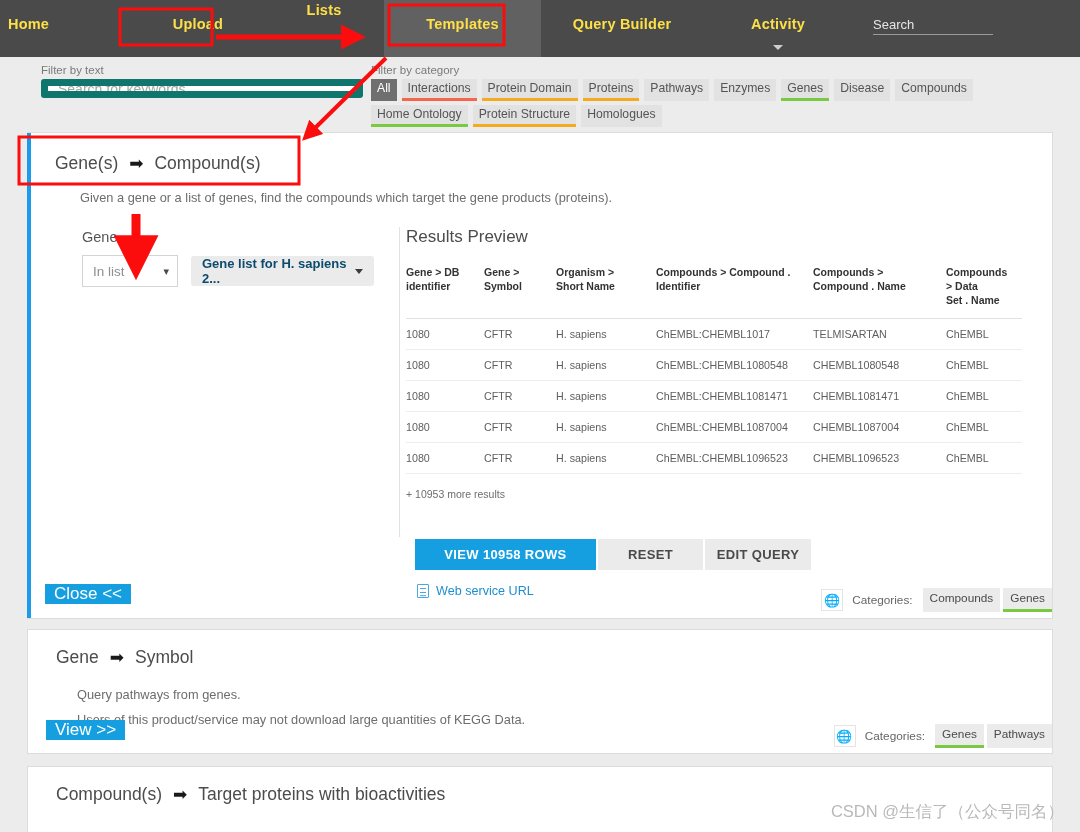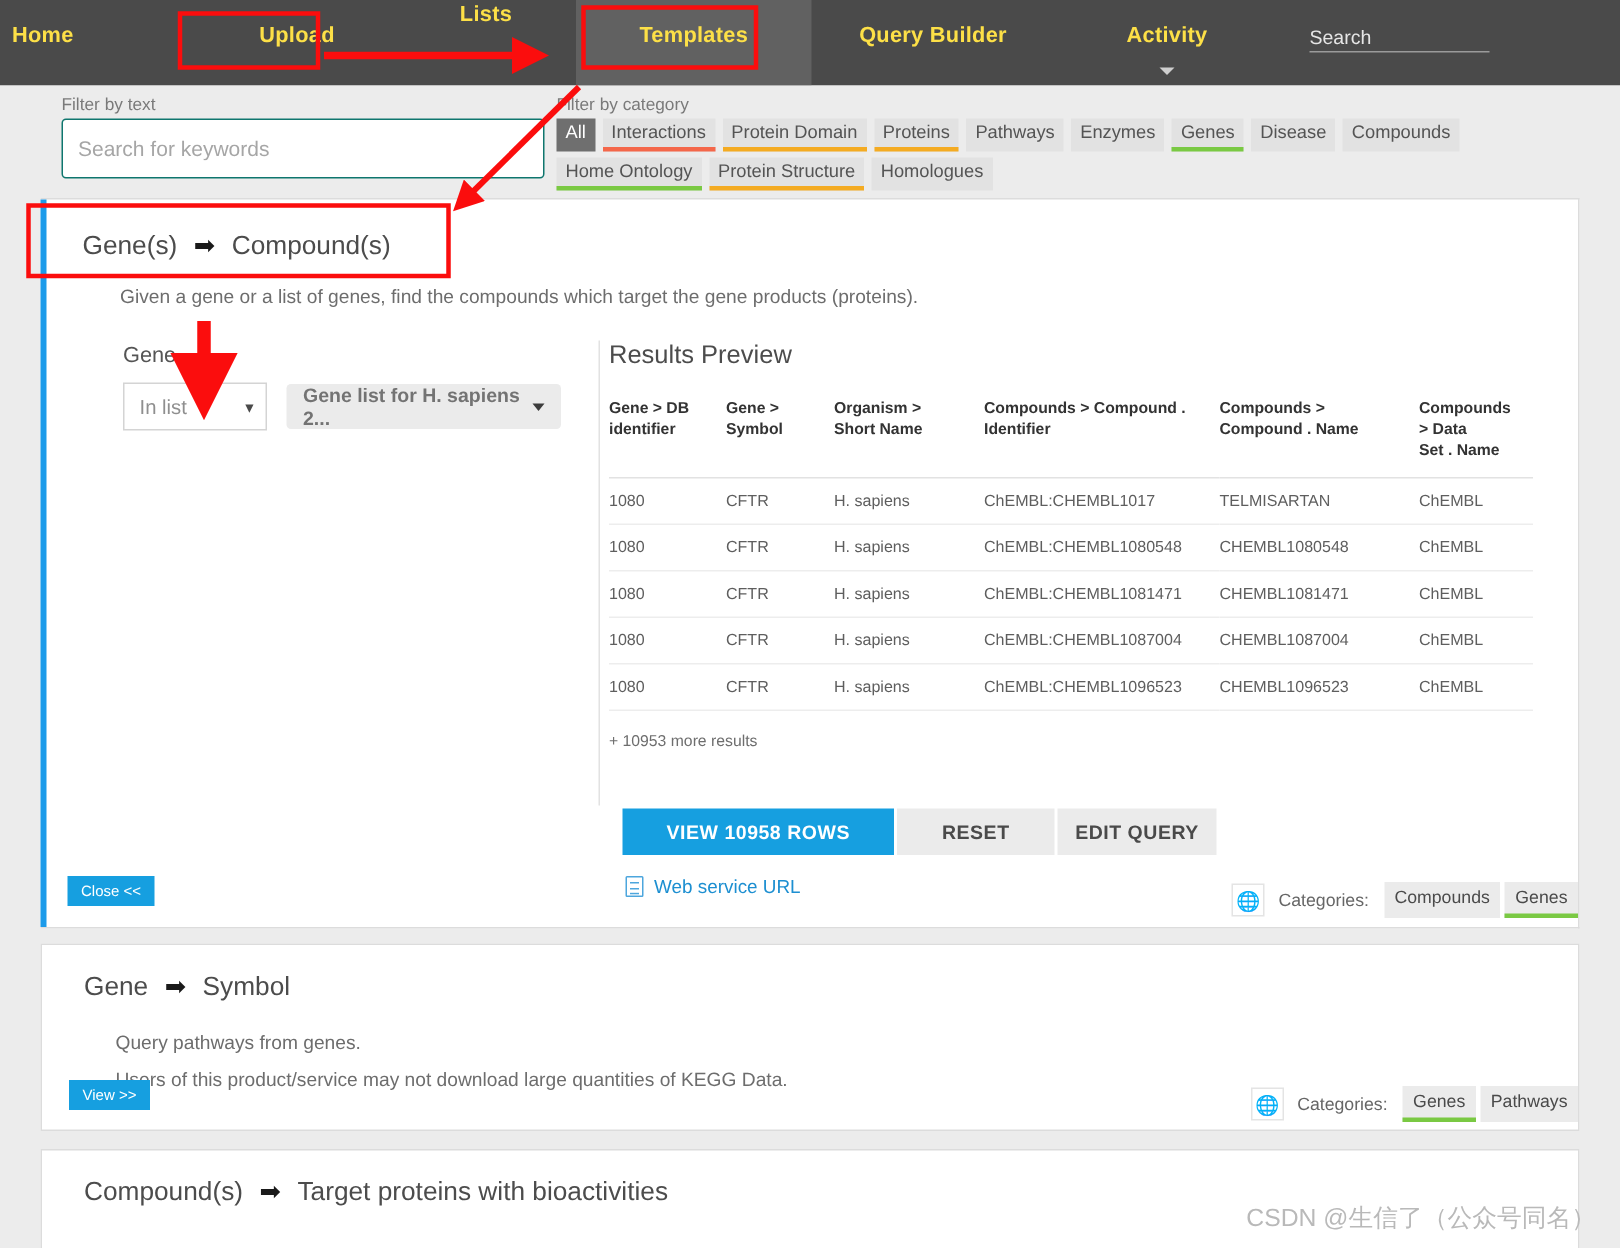--- a/index.html
+++ b/index.html
@@ -60,22 +60,22 @@
 
   
   .filter-panel {
     position: absolute; top: 57px; left: 0;
     width: 1080px; height: 75px;
     background: #ececec;
   }
   .filter-text-wrap { position: absolute; left: 41px; top: 7px; width: 325px; }
   .filter-label { font-size: 11.5px; color: #7a7a7a; margin-bottom: 3px; }
   .filter-input {
-    width: 322px; height: 40px;
-    border: 1px solid #0f766e; background: #ffffff;
+    width: 322px; height: 19px;
+    border: 7px solid #0f766e; background: #ffffff;
     border-radius: 3px;
     font-size: 14px; color: #9b9b9b;
     padding: 0 10px;
     font-family: "Liberation Sans", sans-serif;
     outline: none;
   }
   .filter-input::placeholder { color: #a6a6a6; }
 
   .filter-cat-wrap { position: absolute; left: 371px; top: 7px; width: 690px; }
   .cat-chips { display: flex; flex-wrap: wrap; gap: 4px 5px; margin-top: 3px; }
@@ -131,21 +131,21 @@
     padding: 0 8px 0 10px;
     font-size: 13.5px; color: #8f8f8f;
     cursor: pointer;
   }
   .chev { color: #4a4a4a; font-size: 11px; }
   .list-box {
     width: 183px; height: 30px;
     background: #ebebeb; border: none; border-radius: 3px;
     display: flex; align-items: center; justify-content: center;
     padding: 0 11px;
-    font-size: 13px; color: #737373; font-weight: bold;
+    font-size: 13px; color: #0c4a6e; font-weight: bold;
     cursor: pointer;
   }
   .list-box .caret {
     width: 0; height: 0;
     border-left: 4.5px solid transparent;
     border-right: 4.5px solid transparent;
     border-top: 5px solid #3c3c3c;
   }
 
   .divider-v {
@@ -204,21 +204,21 @@
   .doc-icon::before { top: 3px; }
   .doc-icon::after  { top: 6.5px; box-shadow: 0 3.2px 0 0 #4da6dd; }
 
   
   .card-footer {
     display: flex; align-items: center; justify-content: space-between;
     padding: 0 0 0 18px; height: 36px; position: relative;
   }
   .btn-close, .btn-view {
     background: #169fe0; color: #ffffff;
-    font-size: 10px; height: 20px;
+    font-size: 17px; height: 20px;
     display: flex; align-items: center;
     padding: 0 9px; cursor: pointer;
   }
   .cat-tags {
     display: flex; align-items: center; gap: 0;
     position: absolute; right: 0; bottom: 0;
   }
   .globe {
     width: 22px; height: 22px;
     display: flex; align-items: center; justify-content: center;

